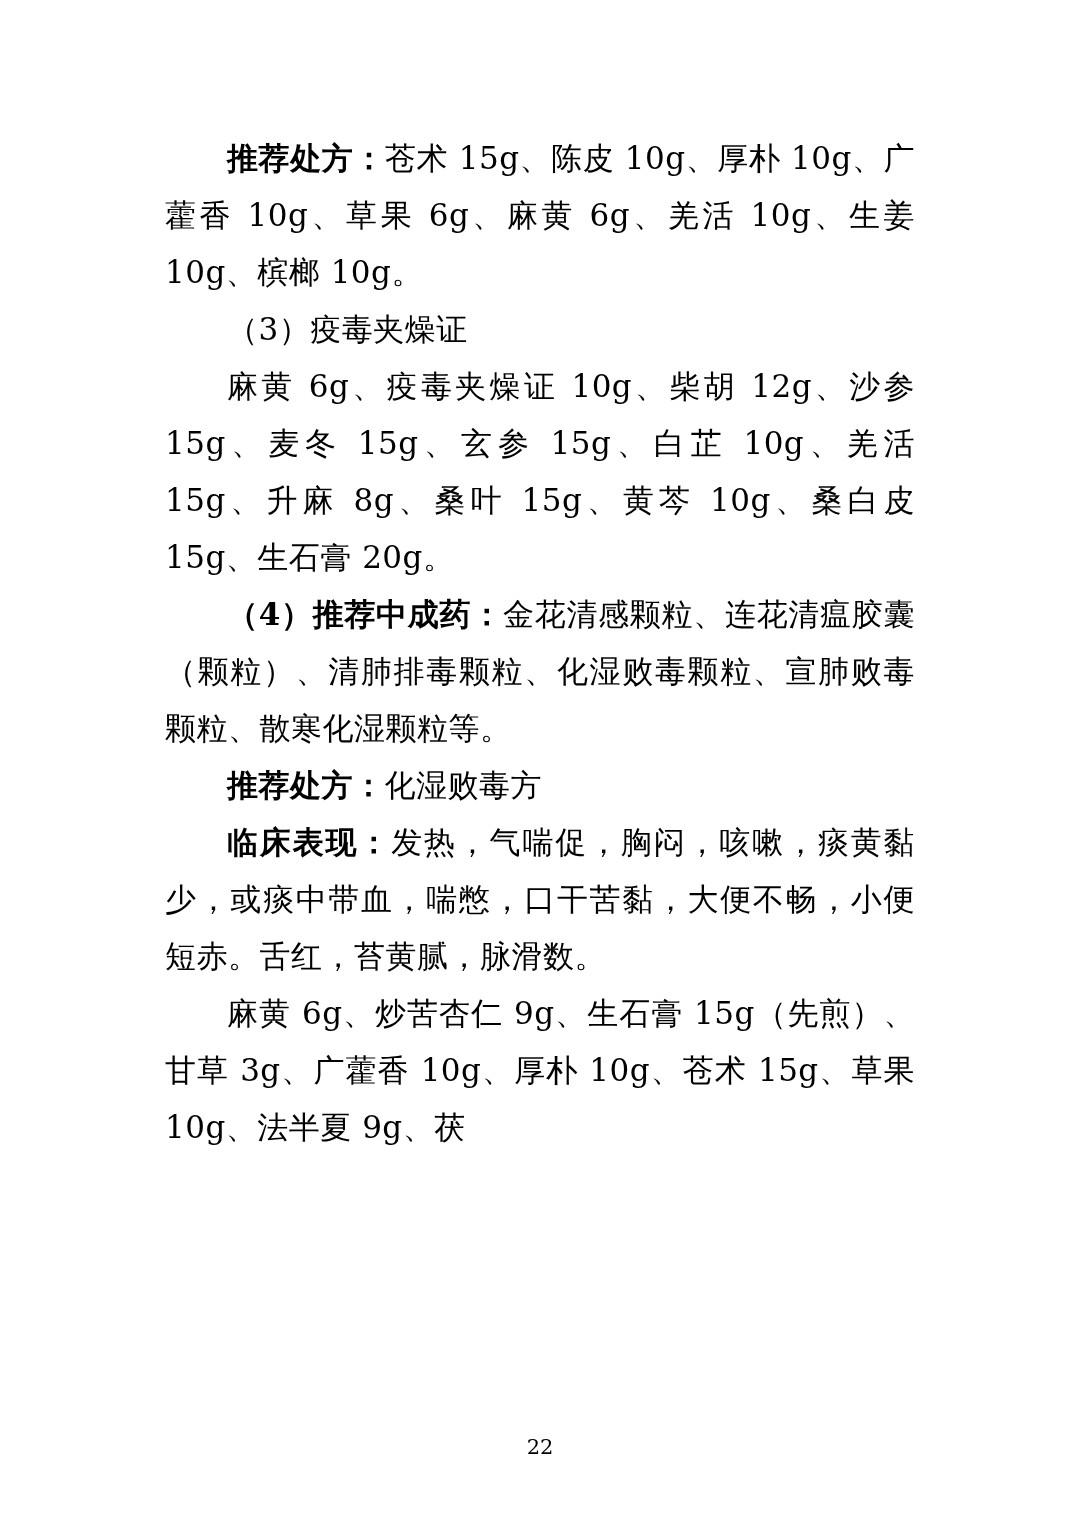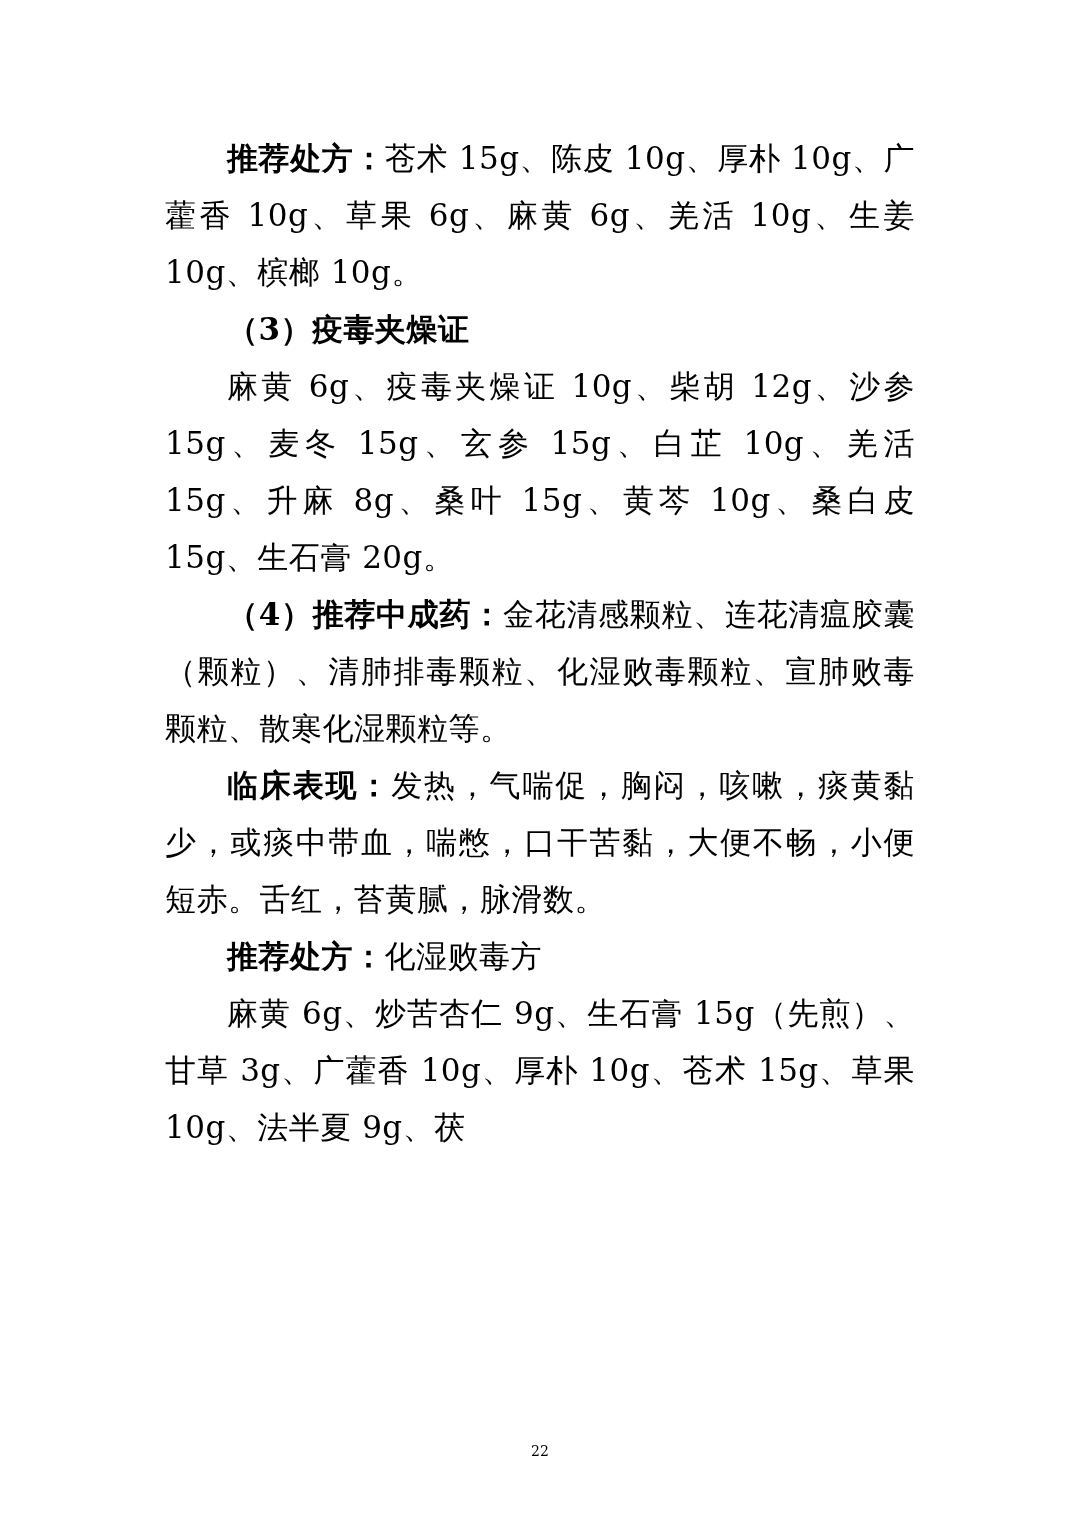--- a/index.html
+++ b/index.html
@@ -34,29 +34,29 @@
   .para {
     margin: 0;
     text-indent: 62px;
   }
   .bold {
     font-weight: 700;
   }
   .heading {
     margin: 0;
     text-indent: 62px;
-    font-weight: 700;
+    font-weight: 400;
   }
   .footer {
     position: absolute;
     left: 0;
     bottom: 68px;
     width: 1080px;
     text-align: center;
-    font-size: 14px;
+    font-size: 21px;
     font-family: "DejaVu Serif", "Liberation Serif", serif;
     color: #000000;
   }
 </style>
 </head>
 <body>
 
 <div class="page">
   <div class="body-text">
 
@@ -66,22 +66,22 @@
 
 
 
     <p class="para">麻黄 6g、疫毒夹燥证 10g、柴胡 12g、沙参 15g、麦冬 15g、玄参 15g、白芷 10g、羌活 15g、升麻 8g、桑叶 15g、黄芩 10g、桑白皮 15g、生石膏 20g。</p>
 
     <p class="para"><span class="bold">（4）推荐中成药：</span><span>金花清感颗粒、连花清瘟胶囊（颗粒）、清肺排毒颗粒、化湿败毒颗粒、宣肺败毒颗粒、散寒化湿颗粒等。</span></p>
 
 
 
 
+    <p class="para"><span class="bold">推荐处方：</span><span>化湿败毒方</span></p>
+
     <p class="para"><span class="bold">临床表现：</span><span>发热，气喘促，胸闷，咳嗽，痰黄黏少，或痰中带血，喘憋，口干苦黏，大便不畅，小便短赤。舌红，苔黄腻，脉滑数。</span></p>
-
-    <p class="para"><span class="bold">推荐处方：</span><span>化湿败毒方</span></p>
 
     <p class="para">麻黄 6g、炒苦杏仁 9g、生石膏 15g（先煎）、甘草 3g、广藿香 10g、厚朴 10g、苍术 15g、草果 10g、法半夏 9g、茯</p>
 
   </div>
 
   <div class="footer">22</div>
 </div>
 
 </body></html>

